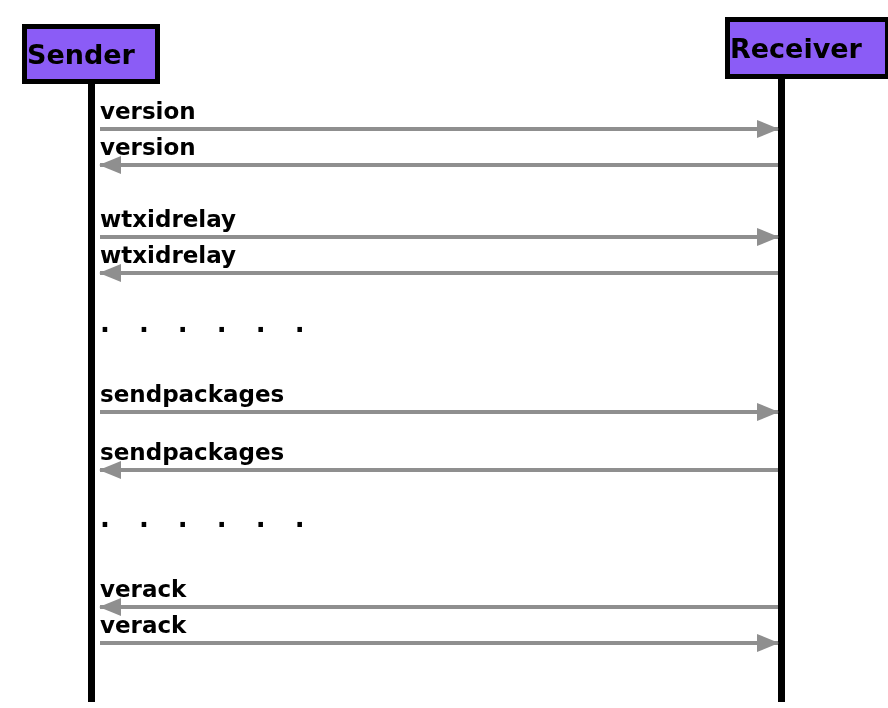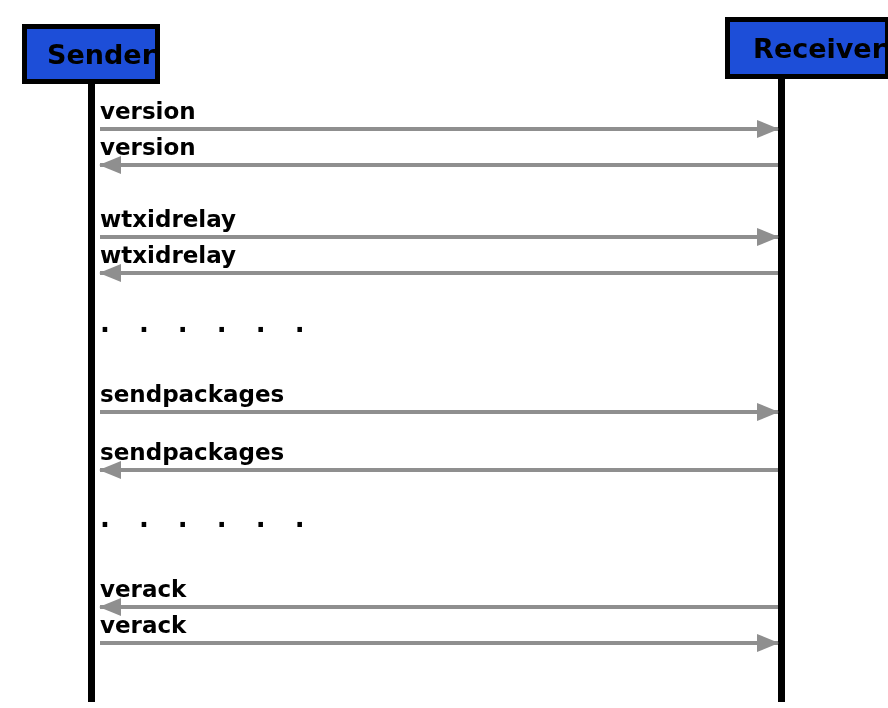--- a/index.html
+++ b/index.html
@@ -13,24 +13,24 @@
     width: 888px;
     height: 708px;
     background: #ffffff;
     overflow: hidden;
   }
 
   
   .actor-box {
     position: absolute;
     border: 5px solid #000000;
-    background: #1d4ed8;
+    background: #8b5cf6;
     display: flex;
     align-items: center;
-    justify-content: flex-end;
+    justify-content: flex-start;
     font-weight: bold;
     font-size: 27px;
     color: #000000;
     box-sizing: border-box;
     z-index: 2;
   }
   #sender-box   { left: 22px;  top: 24px; width: 138px; height: 60px; }
   #receiver-box { left: 697px; top: 17px; width: 165px; height: 62px; margin-left: 28px; }
 
   

